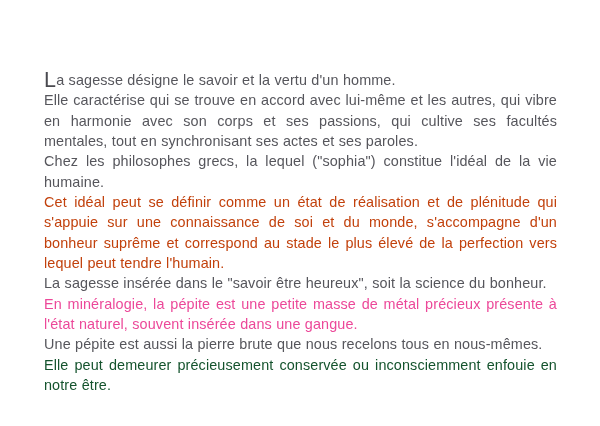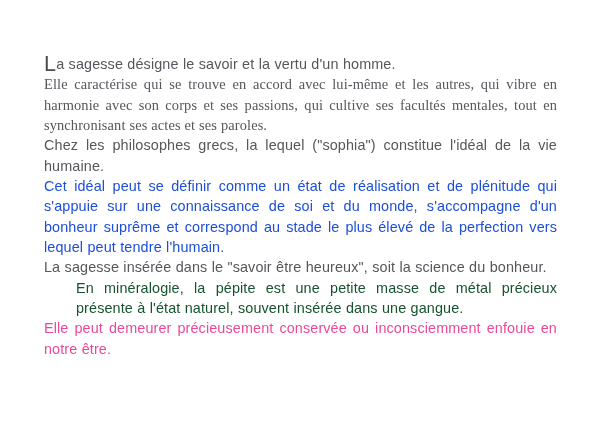--- a/index.html
+++ b/index.html
@@ -18,21 +18,21 @@
     position: relative;
     width: 600px;
     height: 426px;
     background: #ffffff;
     box-sizing: border-box;
   }
 
   #text-block {
     position: absolute;
     left: 44px;
-    top: 54px;
+    top: 70px;
     width: 513px;
   }
 
   .para {
     margin: 0;
     text-align: justify;
     text-justify: inter-word;
     font-size: 14.4px;
     line-height: 20.35px;
     color: #56565c;
@@ -59,29 +59,30 @@
 </style>
 </head>
 <body>
 
 <div id="page" style="background: rgb(255, 255, 255);">
 
   <div id="text-block">
 
     <p class="para first" style="color: rgb(86, 86, 92);"><span class="dropcap" style="color: rgb(74, 74, 80);">L</span><span>a sagesse désigne le savoir et la vertu d'un homme.</span></p>
 
-    <p class="para" style="color: rgb(86, 86, 92); font-family: Liberation Serif, serif;">Elle caractérise qui se trouve en accord avec lui-même et les autres, qui vibre en harmonie avec son corps et ses passions, qui cultive ses facultés mentales, tout en synchronisant ses actes et ses paroles.</p>
+    <p class="para" style="color: rgb(86, 86, 92);">Elle caractérise qui se trouve en accord avec lui-même et les autres, qui vibre en harmonie avec son corps et ses passions, qui cultive ses facultés mentales, tout en synchronisant ses actes et ses paroles.</p>
 
 
     <p class="para" style="color: rgb(86, 86, 92);">Chez les philosophes grecs, la lequel ("sophia") constitue l'idéal de la vie humaine.</p>
 
-    <p class="para" style="color: #1d4ed8;">Cet idéal peut se définir comme un état de réalisation et de plénitude qui s'appuie sur une connaissance de soi et du monde, s'accompagne d'un bonheur suprême et correspond au stade le plus élevé de la perfection vers lequel peut tendre l'humain.</p>
+    <p class="para" style="color: #c2410c;">Cet idéal peut se définir comme un état de réalisation et de plénitude qui s'appuie sur une connaissance de soi et du monde, s'accompagne d'un bonheur suprême et correspond au stade le plus élevé de la perfection vers lequel peut tendre l'humain.</p>
 
     <p class="para" style="color: rgb(86, 86, 92);">La sagesse insérée dans le "savoir être heureux", soit la science du bonheur.</p>
 
-    <p class="para" style="color: #14532d; margin-left: 32px;">En minéralogie, la pépite est une petite masse de métal précieux présente à l'état naturel, souvent insérée dans une gangue.</p>
+    <p class="para" style="color: #ec4899;">En minéralogie, la pépite est une petite masse de métal précieux présente à l'état naturel, souvent insérée dans une gangue.</p>
 
+    <p class="para" style="color: rgb(86, 86, 92);">Une pépite est aussi la pierre brute que nous recelons tous en nous-mêmes.</p>
 
-    <p class="para" style="color: #ec4899;">Elle peut demeurer précieusement conservée ou inconsciemment enfouie en notre être.</p>
+    <p class="para" style="color: #14532d;">Elle peut demeurer précieusement conservée ou inconsciemment enfouie en notre être.</p>
 
   </div>
 
 </div>
 
 </body></html>

